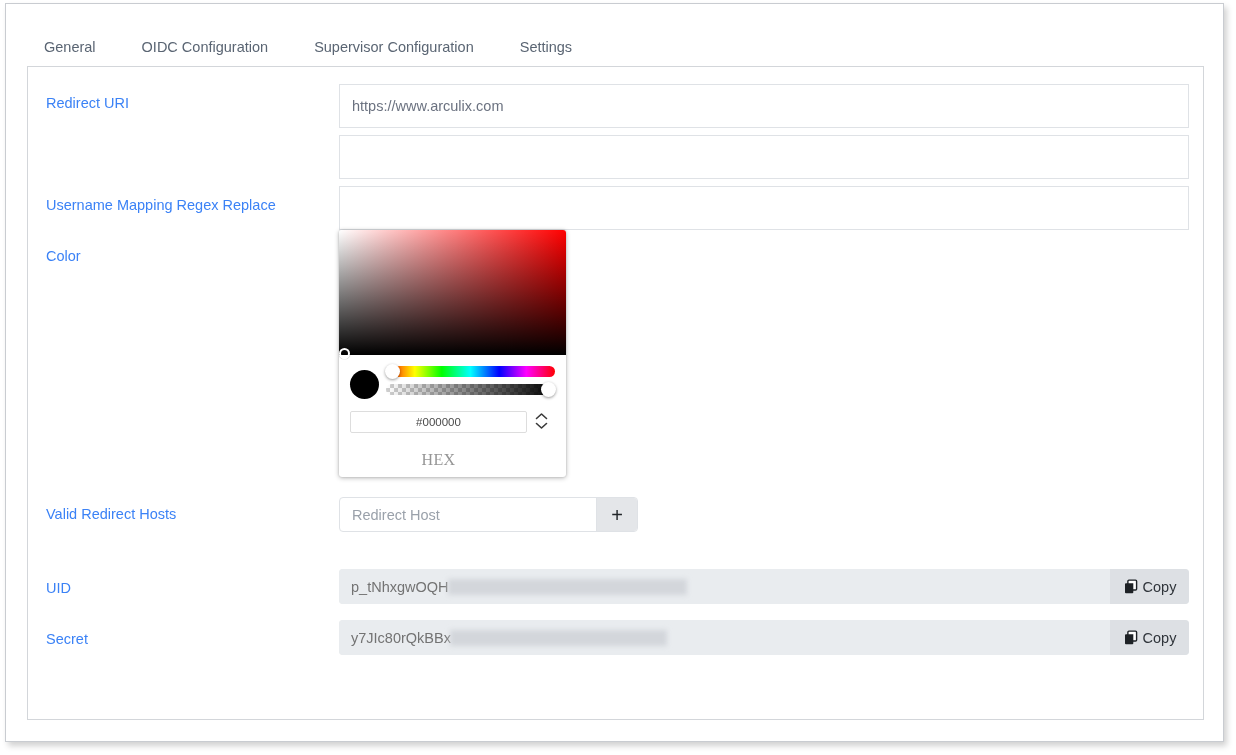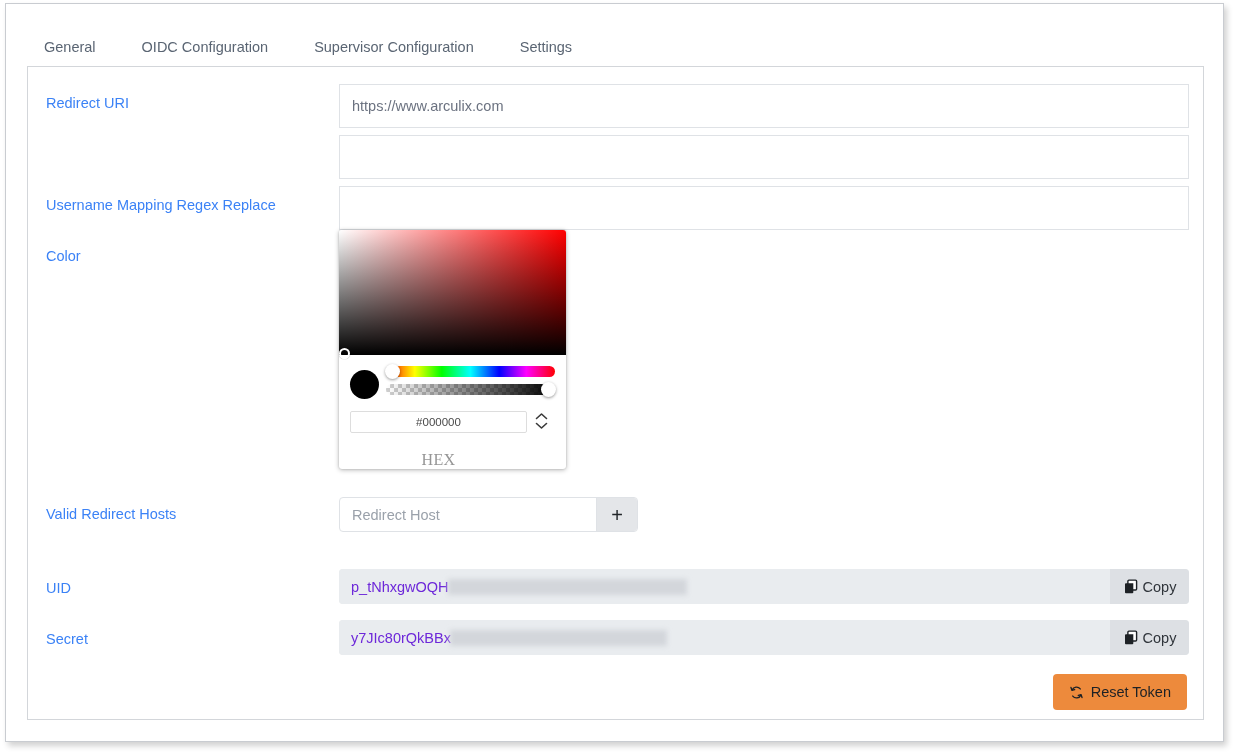--- a/index.html
+++ b/index.html
@@ -129,21 +129,21 @@
     left: 0px;
     bottom: -4px;
     width: 11px;
     height: 11px;
     border-radius: 50%;
     border: 2px solid #ffffff;
     box-shadow: 0 0 1px rgba(0,0,0,0.6);
     box-sizing: border-box;
   }
   .picker-body {
-    padding: 11px 11px 0 11px;
+    padding: 11px 11px 8px 11px;
     border-radius: 8px;
   }
   .slider-row {
     display: flex;
     align-items: center;
   }
   .color-swatch {
     width: 29px;
     height: 29px;
     border-radius: 50%;
@@ -276,21 +276,21 @@
     overflow: hidden;
     box-sizing: border-box;
     background: #e9ecef;
   }
   .readonly-value {
     flex: 1 1 auto;
     display: flex;
     align-items: center;
     padding: 0 12px;
     font-size: 14.5px;
-    color: #6d28d9;
+    color: #737373;
     background: #e9ecef;
     position: relative;
     overflow: hidden;
     white-space: nowrap;
   }
   .redacted {
     display: inline-block;
     height: 16px;
     background: #d3d6db;
     border-radius: 1px;
@@ -453,26 +453,15 @@
             <svg width="15" height="15" viewBox="0 0 16 16">
               <rect x="5.2" y="1.2" width="9.3" height="10.6" rx="1.1" fill="#ffffff" stroke="#1d2125" stroke-width="1.5"></rect>
               <path d="M11 4.4 H3.2 a1.1 1.1 0 0 0 -1.1 1.1 V14 a1.1 1.1 0 0 0 1.1 1.1 H9.9 a1.1 1.1 0 0 0 1.1 -1.1 Z" fill="#1d2125"></path>
             </svg>
           </span>
           <span>Copy</span>
         </button>
       </div>
     </div>
 
-    <button class="reset-btn">
-      <span>
-        <svg width="15" height="15" viewBox="0 0 16 16">
-          <path d="M3.4 5.2 A5 5 0 0 1 12 4.2" fill="none" stroke="#1d2125" stroke-width="1.4" stroke-linecap="round"></path>
-          <path d="M2.1 2.6 L3.1 5.6 L6.1 4.9" fill="none" stroke="#1d2125" stroke-width="1.4" stroke-linecap="round" stroke-linejoin="round"></path>
-          <path d="M12.6 10.8 A5 5 0 0 1 4 11.8" fill="none" stroke="#1d2125" stroke-width="1.4" stroke-linecap="round"></path>
-          <path d="M13.9 13.4 L12.9 10.4 L9.9 11.1" fill="none" stroke="#1d2125" stroke-width="1.4" stroke-linecap="round" stroke-linejoin="round"></path>
-        </svg>
-      </span>
-      <span>Reset Token</span>
-    </button>
 
   </div>
 </div>
 
 </body></html>

